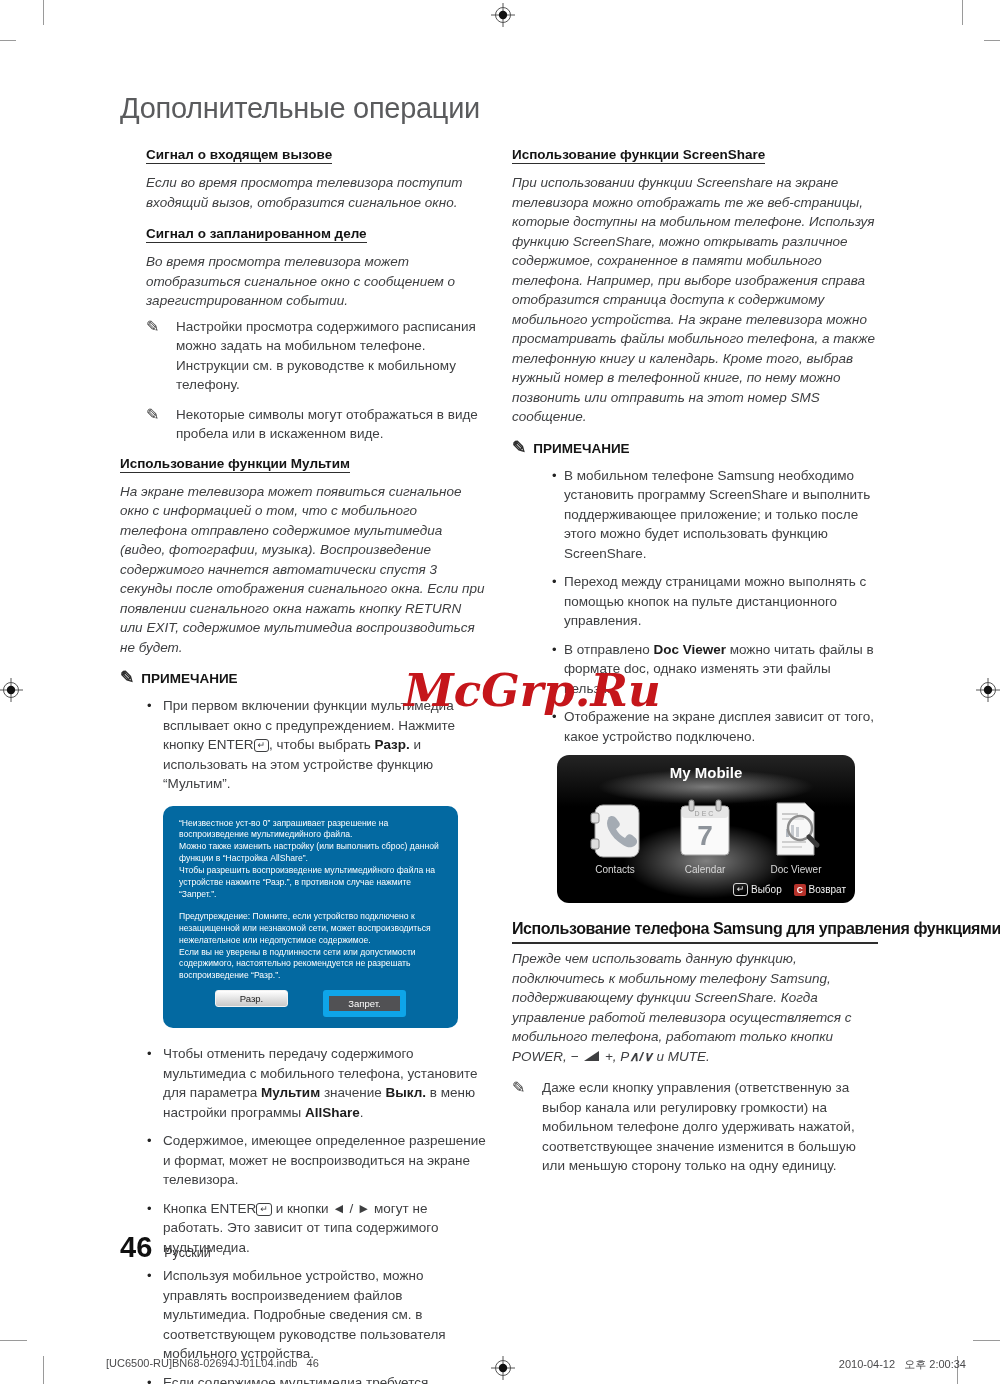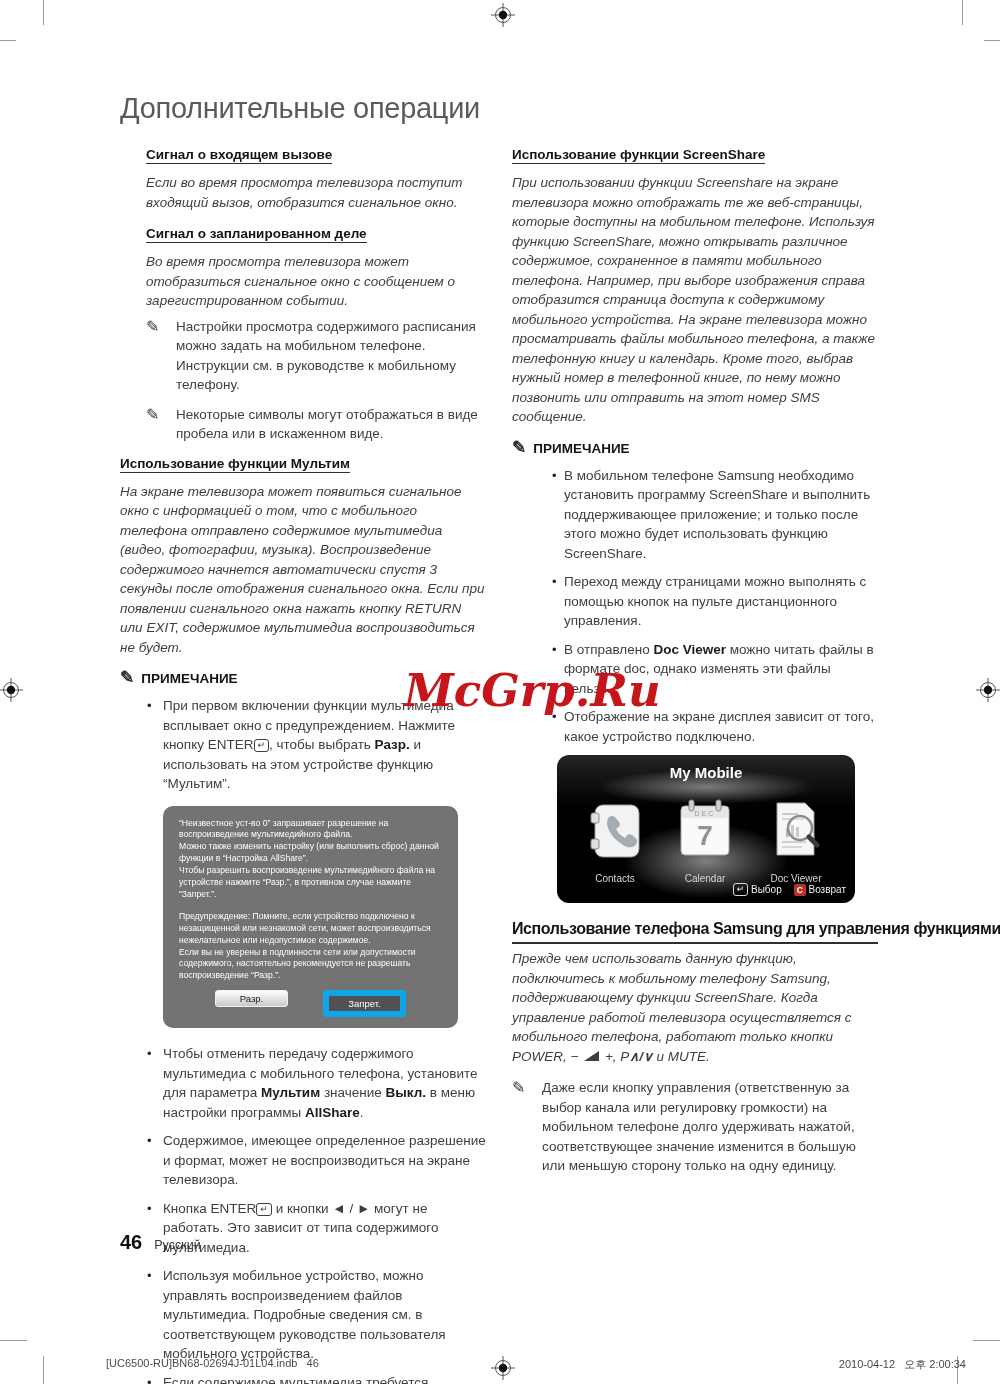--- a/index.html
+++ b/index.html
@@ -32,56 +32,56 @@
   .bullets.l{margin-left:27px;}
   .bullets.r{margin-left:40px;}
   .bul{display:flex;margin-bottom:9px;}
   .bul .dot{flex:none;width:16px;font-size:13px;line-height:19.5px;color:#222;}
   .bullets.r .bul .dot{width:12px;}
   .bul .btext{flex:1;font-size:13.5px;line-height:19.5px;color:#3e3f41;}
   b{color:#1c1c1c;}
   .key{display:inline-block;border:1px solid #3e3f41;border-radius:3px;padding:0 3px;
     font-size:9px;line-height:11px;vertical-align:1px;color:#3e3f41;}
   
-  .dlg{margin:12px 0 16px 43px;width:295px;box-sizing:border-box;background:#737373;
+  .dlg{margin:12px 0 16px 43px;width:295px;box-sizing:border-box;background:#0369a1;
     border-radius:10px;padding:12px 16px 11px 16px;}
   .dlg p{margin:0;font-size:8.6px;line-height:11.9px;color:#ffffff;}
   .dlg .gap{height:10px;}
   .dlg-btns{display:flex;justify-content:center;gap:35px;margin-top:8px;}
   .dbtn{width:71px;height:15px;border-radius:3px;font-size:9.5px;display:flex;
     align-items:center;justify-content:center;box-sizing:content-box;}
   .dbtn.allow{background:linear-gradient(#ffffff,#c9c9c9);color:#222;border:1px solid #f2f2f2;}
   .dbtn.deny{background:#515154;color:#fff;border:6px solid #0ea5e9;}
   
   .tv{margin:4px 0 18px 45px;width:298px;height:148px;position:relative;border-radius:12px;
     overflow:hidden;
     background:
       radial-gradient(ellipse 150px 24px at 50% 32px, rgba(255,255,255,0.45), rgba(255,255,255,0) 72%),
       radial-gradient(ellipse 115px 52px at 50% 106px, rgba(255,255,255,0.5), rgba(255,255,255,0) 72%),
       linear-gradient(#242424 0%, #000 35%, #000 100%);}
   .tv-title{position:absolute;top:9px;width:100%;text-align:center;font-size:15px;
     font-weight:bold;color:#fff;}
   .apps{position:absolute;top:44px;left:0;width:100%;display:flex;justify-content:center;gap:36px;}
   .app{display:flex;flex-direction:column;align-items:center;}
   .app .icw{height:60px;display:flex;align-items:flex-end;}
-  .app .lbl{margin-top:14px;font-size:10px;color:#d8d8d8;}
+  .app .lbl{margin-top:5px;font-size:10px;color:#d8d8d8;}
   .tv-foot{position:absolute;bottom:7px;right:9px;display:flex;align-items:center;gap:12px;
     font-size:10px;color:#f0f0f0;}
   .tv-foot .key{border-color:#d8d8d8;color:#eee;}
   .retkey{display:inline-flex;width:12px;height:12px;background:#b6322b;color:#fff;
     border-radius:2px;align-items:center;justify-content:center;font-size:8.5px;font-weight:bold;}
   
   .tri{display:inline-block;width:0;height:0;border-left:15px solid transparent;
     border-bottom:10px solid #3e3f41;margin:0 2px;}
   .chev{font-weight:bold;}
   
   .watermark{position:absolute;left:404px;top:664px;font-family:"DejaVu Serif",serif;
     font-style:italic;font-weight:bold;font-size:45px;color:#c5161b;z-index:40;white-space:nowrap;}
   .pageno{position:absolute;left:120px;top:1231px;display:flex;align-items:baseline;gap:12px;}
-  .pageno .num{font-size:20px;font-weight:bold;color:#101010;}
+  .pageno .num{font-size:29px;font-weight:bold;color:#101010;}
   .pageno .lang{font-size:12.5px;color:#333;}
   .pfoot-l{position:absolute;left:62px;top:1357px;font-size:11px;color:#4a4a4c;white-space:pre;padding-left:44px;}
   .pfoot-r{position:absolute;right:34px;top:1357px;font-size:11px;color:#4a4a4c;white-space:pre;}
 </style>
 </head>
 <body>
 
 <div class="crop" style="left:43px;top:0;width:1px;height:25px;"></div>
 <div class="crop" style="left:962px;top:0;width:1px;height:25px;"></div>
 <div class="crop" style="left:0;top:40px;width:16px;height:1px;"></div>

